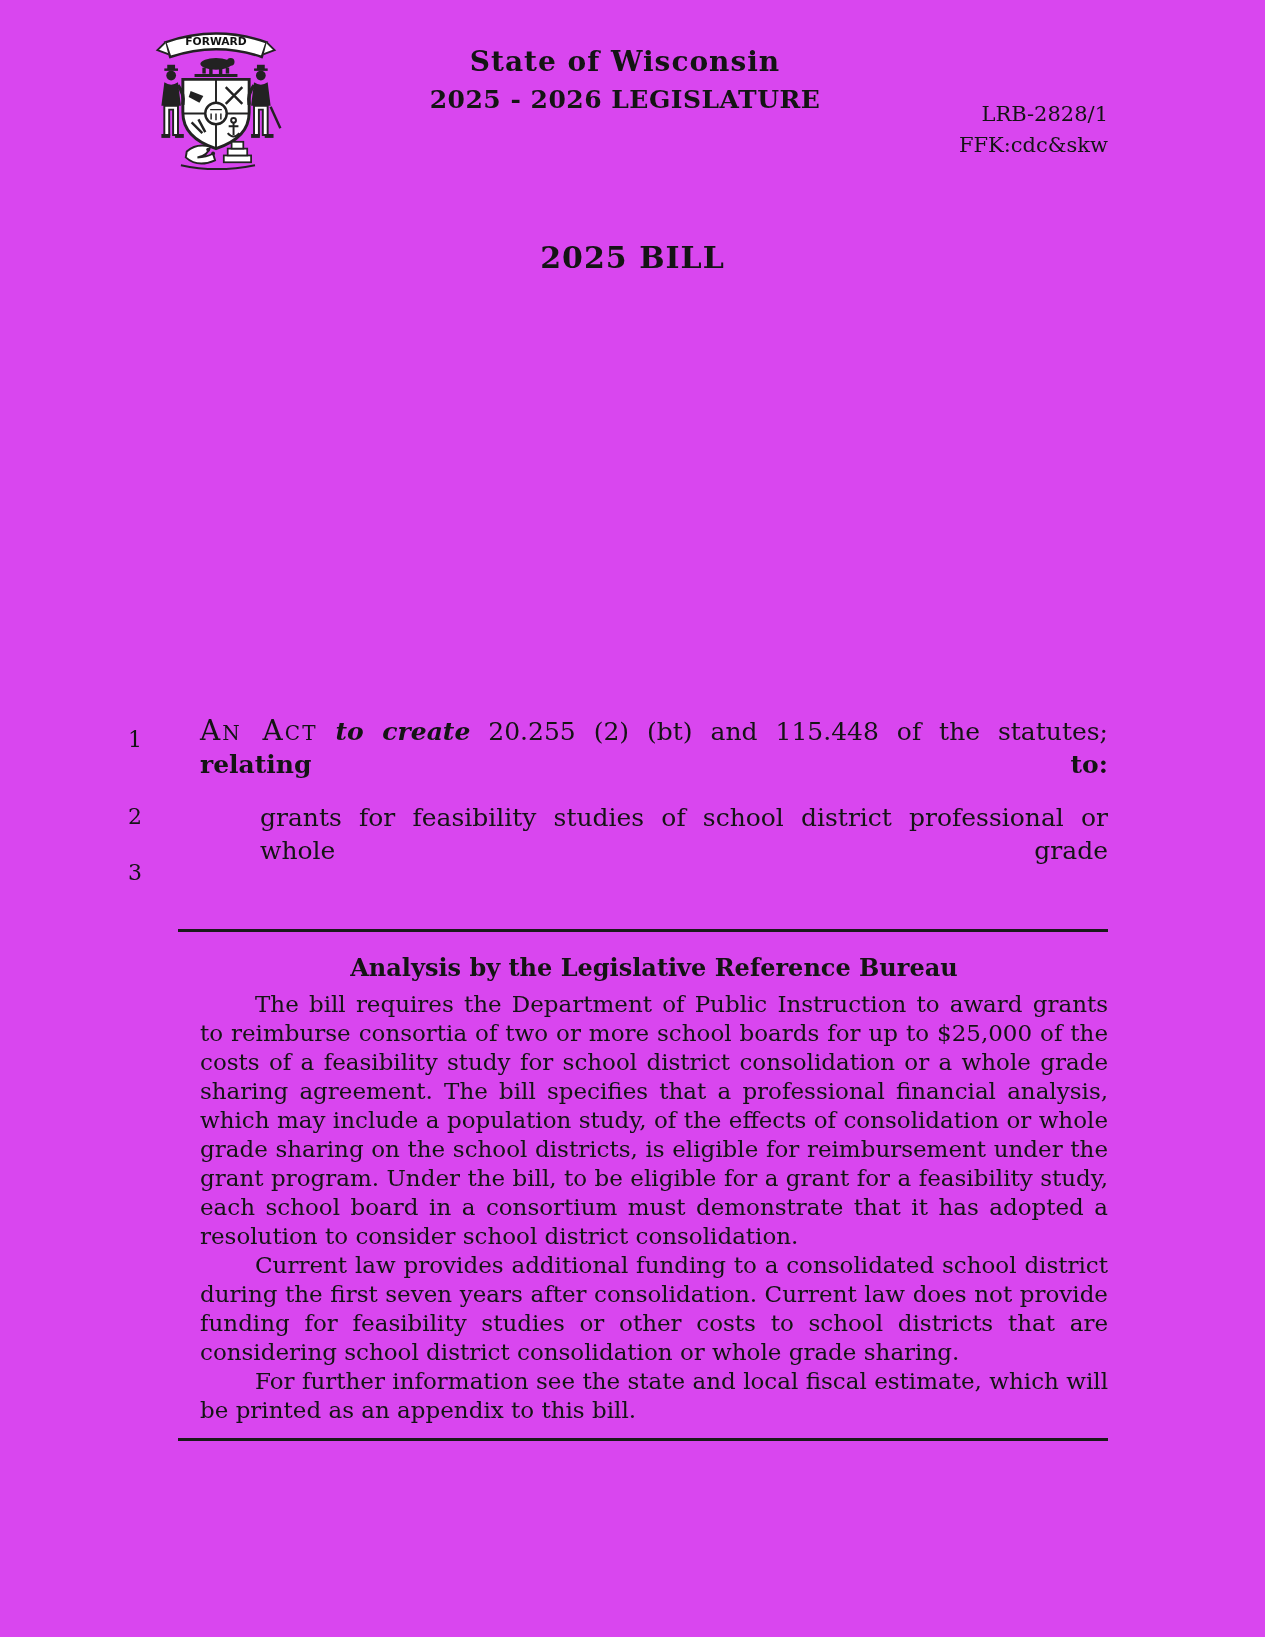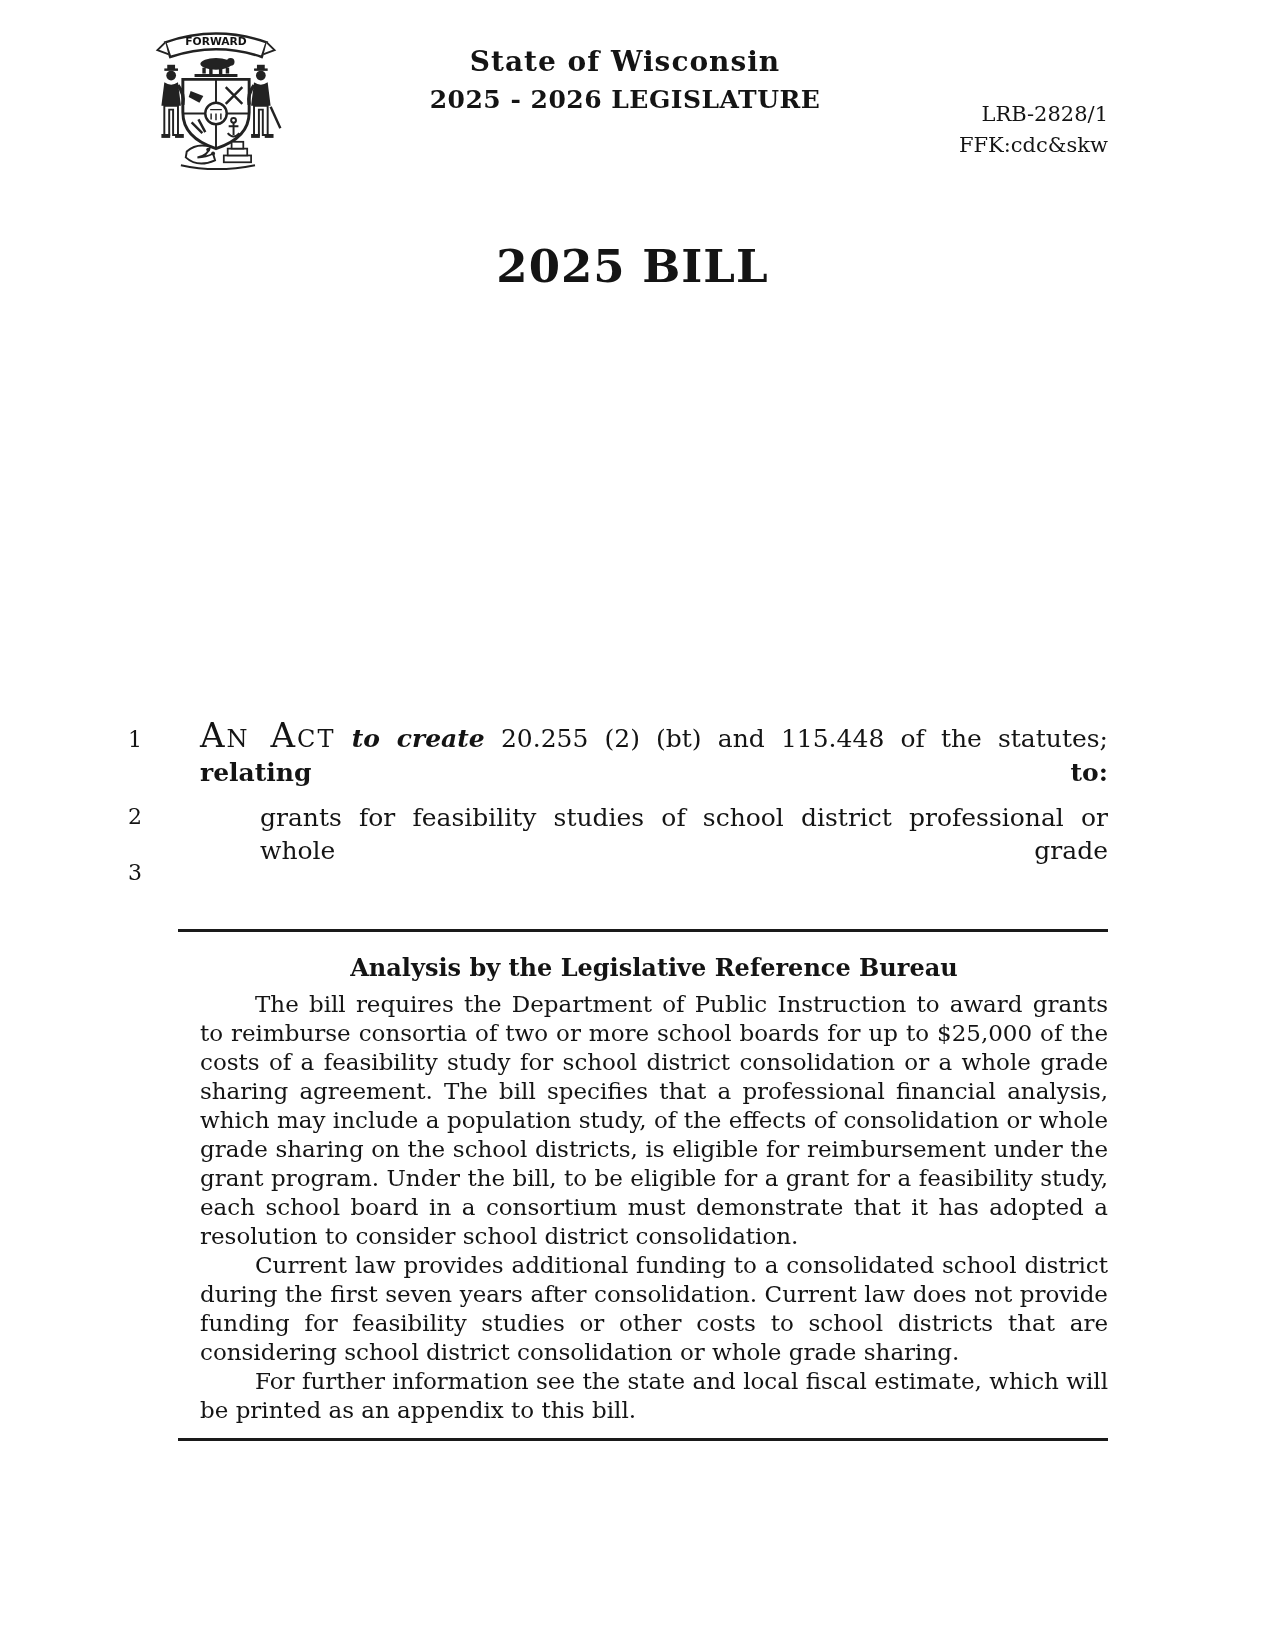--- a/index.html
+++ b/index.html
@@ -4,21 +4,21 @@
 <style>
   html, body {
     margin: 0;
     padding: 0;
     background: #e8e8e8;
   }
   .page {
     position: relative;
     width: 1265px;
     height: 1637px;
-    background: #ffffff;
+    background: #d946ef;
     font-family: "DejaVu Serif", "Liberation Serif", serif;
     color: #141414;
     overflow: hidden;
     margin: 0 auto;
   }
 
   
   .seal {
     position: absolute;
     left: 138px;
@@ -56,21 +56,21 @@
     white-space: nowrap;
   }
 
   
   .bill-title {
     position: absolute;
     left: 0;
     top: 240px;
     width: 1265px;
     text-align: center;
-    font-size: 45px;
+    font-size: 30px;
     font-weight: bold;
     letter-spacing: 1px;
   }
 
   
   .line-no {
     position: absolute;
     width: 34px;
     left: 118px;
     text-align: center;
@@ -97,21 +97,21 @@
     padding-left: 60px;
     width: 848px;
     text-align: justify;
     text-align-last: justify;
   }
   #act-line-3 {
     top: 858px;
     padding-left: 60px;
   }
   .an-act {
-    font-size: 34px;
+    font-size: 28px;
     font-variant: small-caps;
     letter-spacing: 2px;
   }
   .bold-italic { font-weight: bold; font-style: italic; }
   .bold { font-weight: bold; }
 
   
   .rule {
     position: absolute;
     left: 178px;

